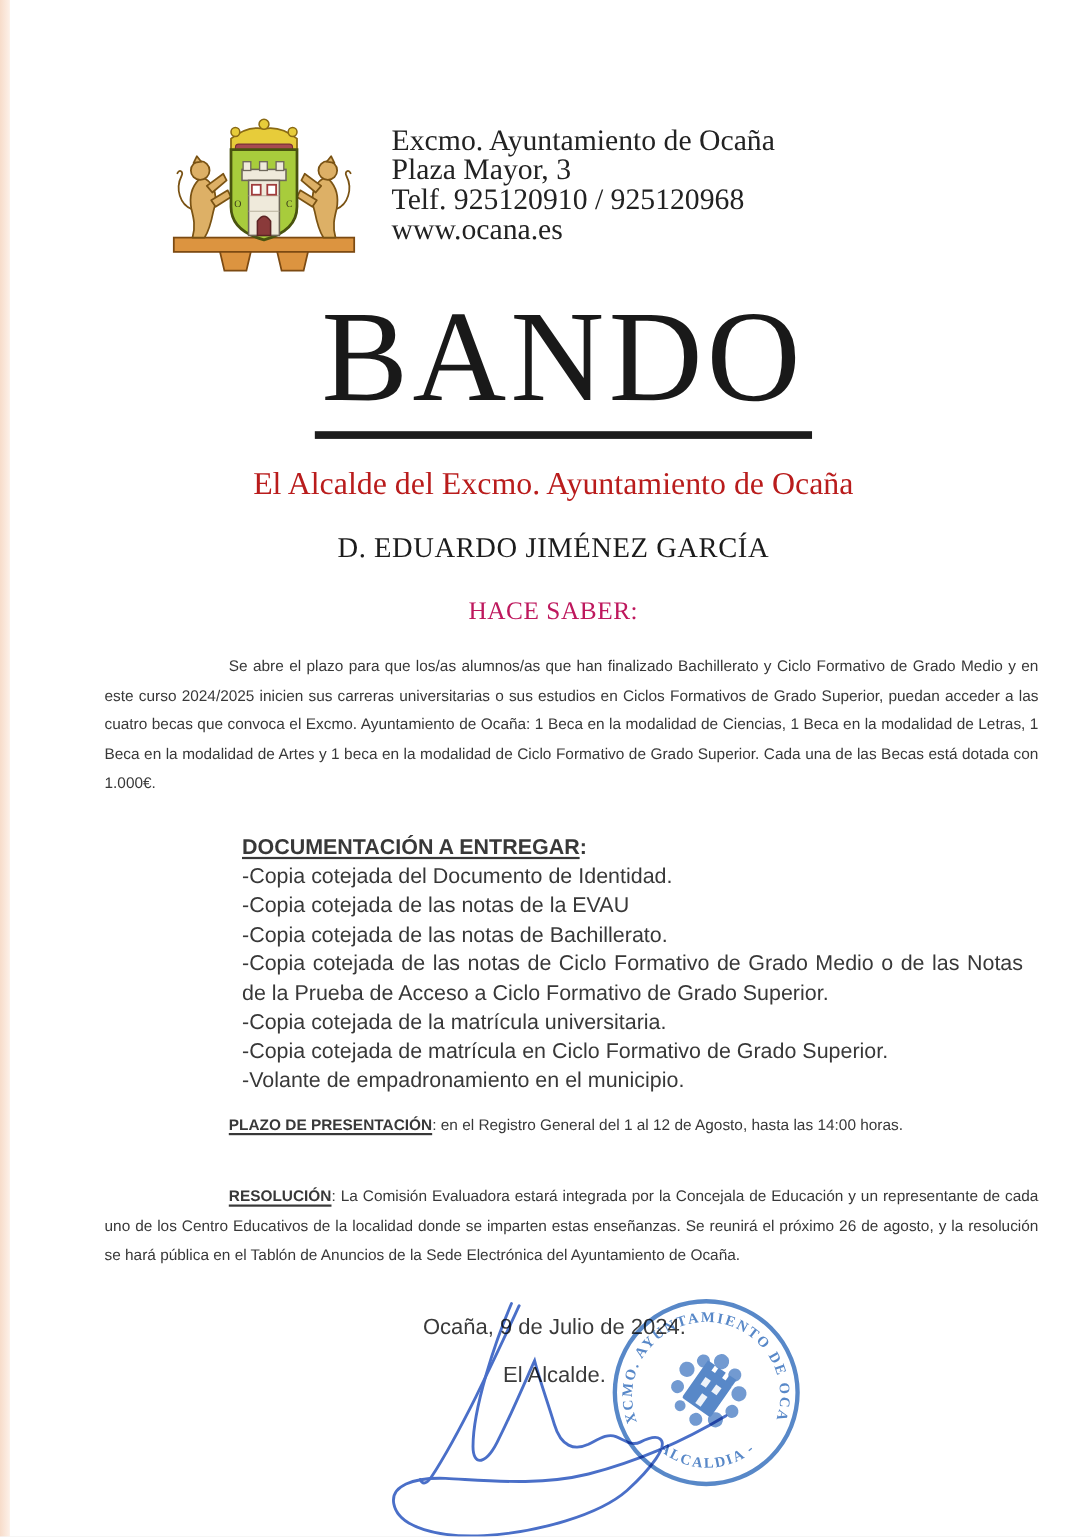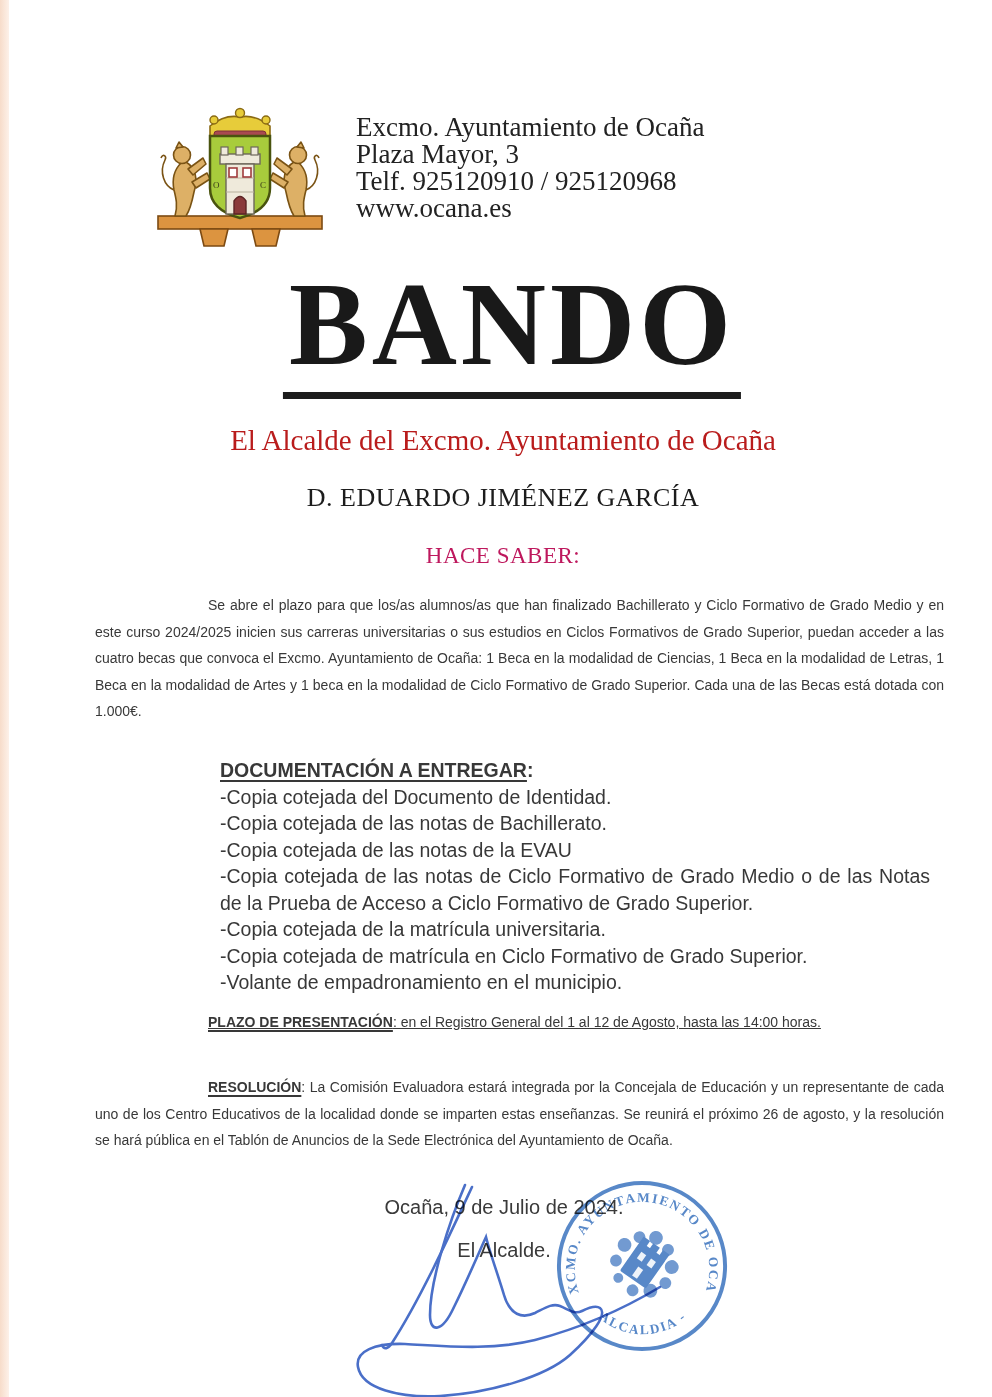--- a/index.html
+++ b/index.html
@@ -17,21 +17,21 @@
     background:linear-gradient(90deg,#f7dcca,#fdf1e9);
   }
   .logo{position:absolute;left:148px;top:106px;width:184px;height:148px;}
   .letterhead{
     position:absolute;left:356px;top:114px;
     font-size:27px;line-height:27px;color:#222;
   }
   .title{
     position:absolute;top:266px;left:calc(50% + 16px);
     transform:translateX(-50%);
-    font-size:118px;line-height:1;font-weight:bold;
+    font-size:118px;line-height:1;font-weight:normal;
     letter-spacing:4px;color:#191919;
     padding:0 6px 8px 6px;
     border-bottom:7px solid #1c1c1c;
     white-space:nowrap;
   }
   .centerline{position:absolute;left:14px;width:978px;text-align:center;white-space:nowrap;}
   .issuer{top:424px;font-size:29px;color:#b91c1c;}
   .mayor{top:483px;font-size:26px;letter-spacing:0.5px;color:#1c1c1c;}
   .saber{top:543px;font-size:23px;letter-spacing:0.5px;color:#be185d;}
   .body{
@@ -45,21 +45,21 @@
     font-family:Liberation Sans, sans-serif;
     font-size:19.5px;line-height:26.5px;color:#383838;text-align:justify;margin-left:12px;
   }
   .bu{
     font-weight:bold;
     text-decoration:underline;
     text-decoration-thickness:2px;
     text-underline-offset:3px;
   }
   .b{font-weight:bold;}
-  .para-plazo{left:95px;width:849px;top:1009px;text-indent:113px;text-decoration:underline;}
+  .para-plazo{left:95px;width:849px;top:1009px;text-indent:113px;}
   .para-resol{left:95px;width:849px;top:1074px;text-indent:113px;}
   .closing{
     position:absolute;left:12px;width:984px;text-align:center;
     font-family:"Liberation Sans", sans-serif;
     font-size:20px;color:#3a3a3a;white-space:nowrap;
   }
   .date-line{top:1196px;}
   .signer-line{top:1239px;}
   .stamp{
     position:absolute;left:554px;top:1178px;width:178px;height:178px;
@@ -140,22 +140,22 @@
 
   <div class="centerline issuer">El Alcalde del Excmo. Ayuntamiento de Ocaña</div>
   <div class="centerline mayor">D. EDUARDO JIMÉNEZ GARCÍA</div>
   <div class="centerline saber">HACE SABER:</div>
 
   <p class="body intro">Se abre el plazo para que los/as alumnos/as que han finalizado Bachillerato y Ciclo Formativo de Grado Medio y en este curso 2024/2025 inicien sus carreras universitarias o sus estudios en Ciclos Formativos de Grado Superior, puedan acceder a las cuatro becas que convoca el Excmo. Ayuntamiento de Ocaña: 1 Beca en la modalidad de Ciencias, 1 Beca en la modalidad de Letras, 1 Beca en la modalidad de Artes y 1 beca en la modalidad de Ciclo Formativo de Grado Superior. Cada una de las Becas está dotada con 1.000€.</p>
 
   <div class="docs">
     <div class="doc-line"><span class="bu">DOCUMENTACIÓN A ENTREGAR</span><span class="b">:</span></div>
     <div class="doc-line">-Copia cotejada del Documento de Identidad.</div>
+    <div class="doc-line">-Copia cotejada de las notas de la EVAU</div>
     <div class="doc-line">-Copia cotejada de las notas de Bachillerato.</div>
-    <div class="doc-line">-Copia cotejada de las notas de la EVAU</div>
     <div class="doc-line">-Copia cotejada de las notas de Ciclo Formativo de Grado Medio o de las Notas de la Prueba de Acceso a Ciclo Formativo de Grado Superior.</div>
     <div class="doc-line">-Copia cotejada de la matrícula universitaria.</div>
     <div class="doc-line">-Copia cotejada de matrícula en Ciclo Formativo de Grado Superior.</div>
     <div class="doc-line">-Volante de empadronamiento en el municipio.</div>
   </div>
 
   <p class="body para-plazo"><span class="bu">PLAZO DE PRESENTACIÓN</span><span>: en el Registro General del 1 al 12 de Agosto, hasta las 14:00 horas.</span></p>
 
   <p class="body para-resol"><span class="bu">RESOLUCIÓN</span><span>: La Comisión Evaluadora estará integrada por la Concejala de Educación y un representante de cada uno de los Centro Educativos de la localidad donde se imparten estas enseñanzas. Se reunirá el próximo 26 de agosto, y la resolución se hará pública en el Tablón de Anuncios de la Sede Electrónica del Ayuntamiento de Ocaña.</span></p>
 

